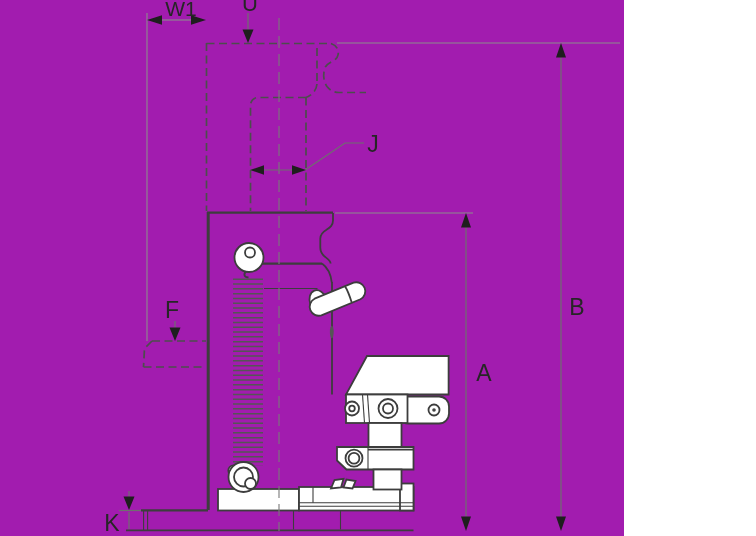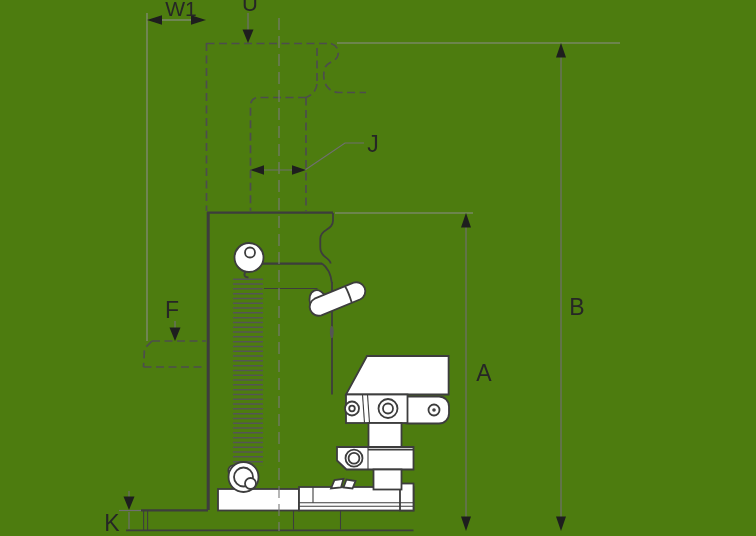--- a/index.html
+++ b/index.html
@@ -1,16 +1,16 @@
 <!DOCTYPE html>
 <html><head>
 <meta charset="utf-8">
 <style>
   html,body{margin:0;padding:0;background:#ffffff;}
-  .stage{width:756px;height:536px;position:relative;background:#4d7c0f;overflow:hidden;}
+  .stage{width:624px;height:536px;position:relative;background:#a21caf;overflow:hidden;}
   svg{display:block;}
   .solid{stroke:#3d3d3d;fill:none;stroke-width:1.8;}
   .thick{stroke-width:3;}
   .med{stroke-width:2.2;}
   .thin{stroke-width:1.1;}
   .dashed{stroke:#4d4d4d;fill:none;stroke-width:1.7;stroke-dasharray:8 4.5;}
   .center{stroke:#7a7a7a;fill:none;stroke-width:1.1;stroke-dasharray:12 6;}
   .dim{stroke:#8c8c8c;fill:none;stroke-width:1.1;}
   .dimv{stroke:#6f6f6f;fill:none;stroke-width:1.2;}
   .arrow{fill:#1e1e1e;stroke:none;}

